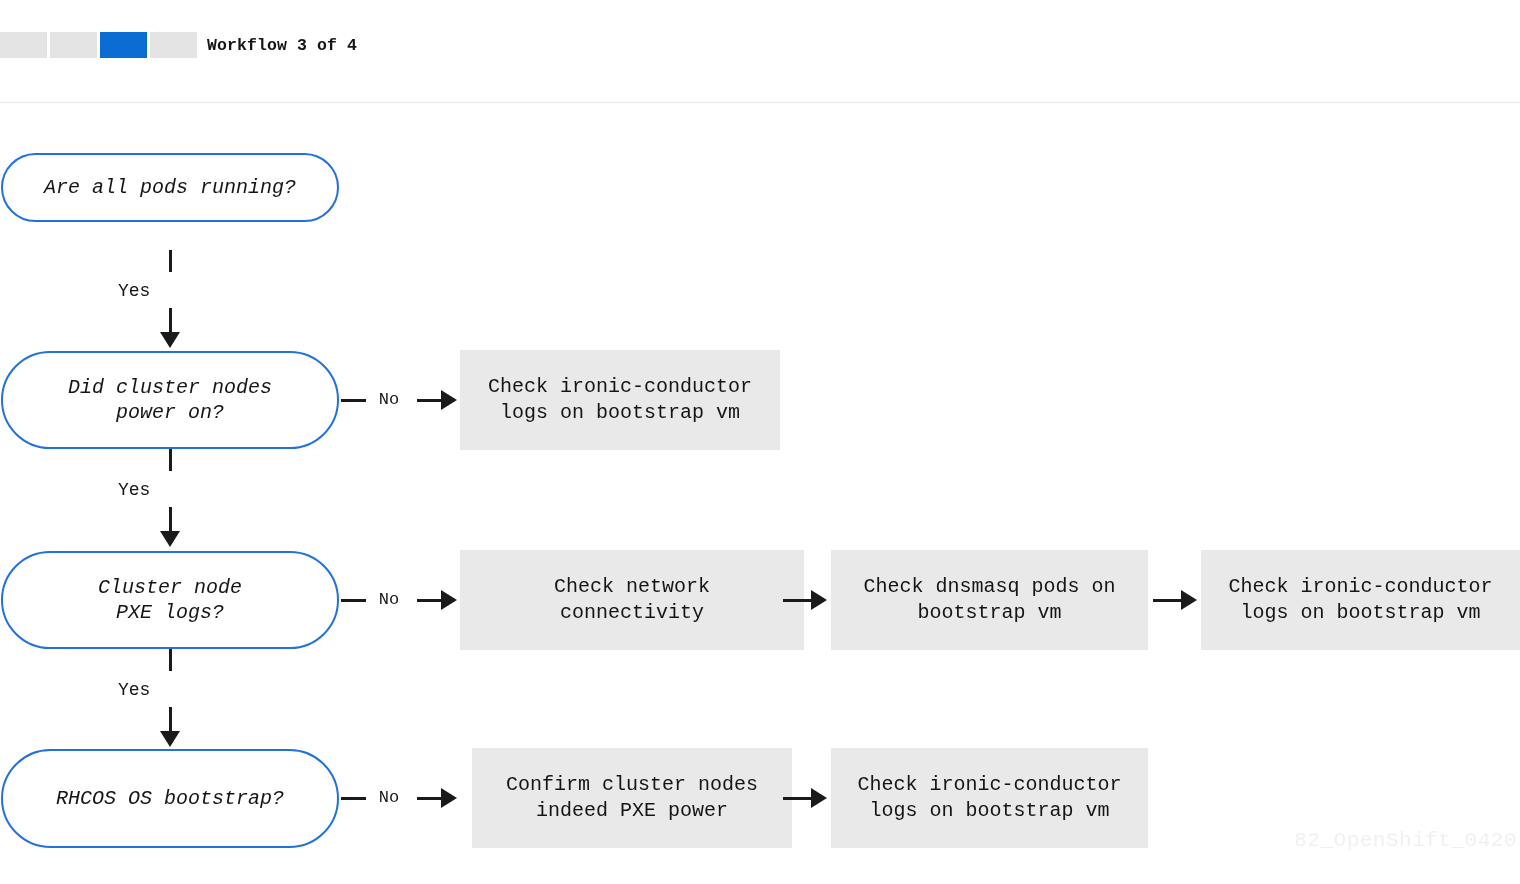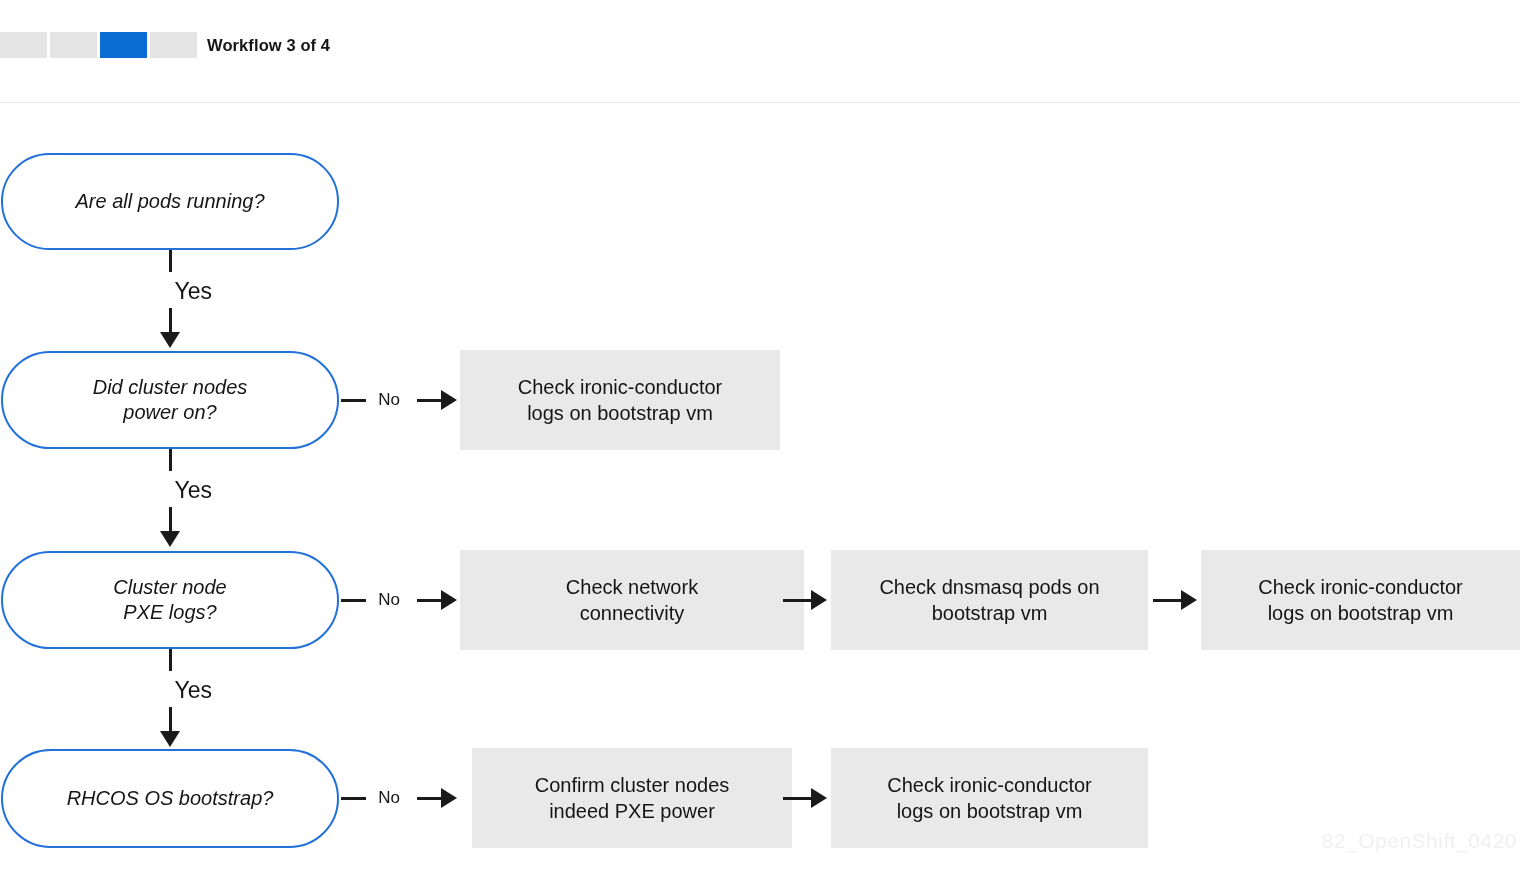--- a/index.html
+++ b/index.html
@@ -2,21 +2,21 @@
 <html><head>
 <meta charset="utf-8">
 <style>
   * { margin: 0; padding: 0; box-sizing: border-box; }
   html, body { background: #ffffff; }
   .canvas {
     position: relative;
     width: 1520px;
     height: 884px;
     background: #ffffff;
-    font-family: Liberation Sans, sans-serif;
+    font-family: Liberation Mono, monospace;
     color: #151515;
     overflow: hidden;
     border-radius: 29px;
   }
   
   .progress-seg {
     position: absolute;
     top: 32px;
     width: 47px;
     height: 26px;
@@ -85,24 +85,24 @@
   }
   .arrow-right {
     position: absolute;
     width: 0; height: 0;
     border-top: 10px solid transparent;
     border-bottom: 10px solid transparent;
     border-left: 16px solid #1a1a1a;
   }
   .yes-label {
     position: absolute;
-    left: 132px;
+    left: 118px;
     width: 80px;
-    text-align: right;
-    font-size: 23px;
+    text-align: left;
+    font-size: 18px;
     font-weight: 500;
     line-height: 27px;
   }
   .no-label {
     position: absolute;
     width: 46px;
     text-align: center;
     font-size: 17px;
     font-weight: 500;
     line-height: 27px;
@@ -125,21 +125,21 @@
 
   <div>
     <div class="progress-seg" style="left:0px"></div>
     <div class="progress-seg" style="left:50px"></div>
     <div class="progress-seg active" style="left:100px"></div>
     <div class="progress-seg" style="left:150px"></div>
   </div>
   <div class="workflow-label">Workflow 3 of 4</div>
   <div class="divider"></div>
 
-  <div class="pill" style="top:153px;height:97px">
+  <div class="pill" style="top:153px;height:69px">
     <div>Are all pods running?</div>
   </div>
 
   <div class="vline" style="left:169px;top:250px;height:22px"></div>
   <div class="yes-label" style="top:278px">Yes</div>
   <div class="vline" style="left:169px;top:308px;height:24px"></div>
   <div class="arrow-down" style="left:160px;top:332px"></div>
 
   <div class="pill" style="top:351px">
     <div>Did cluster nodes</div>

